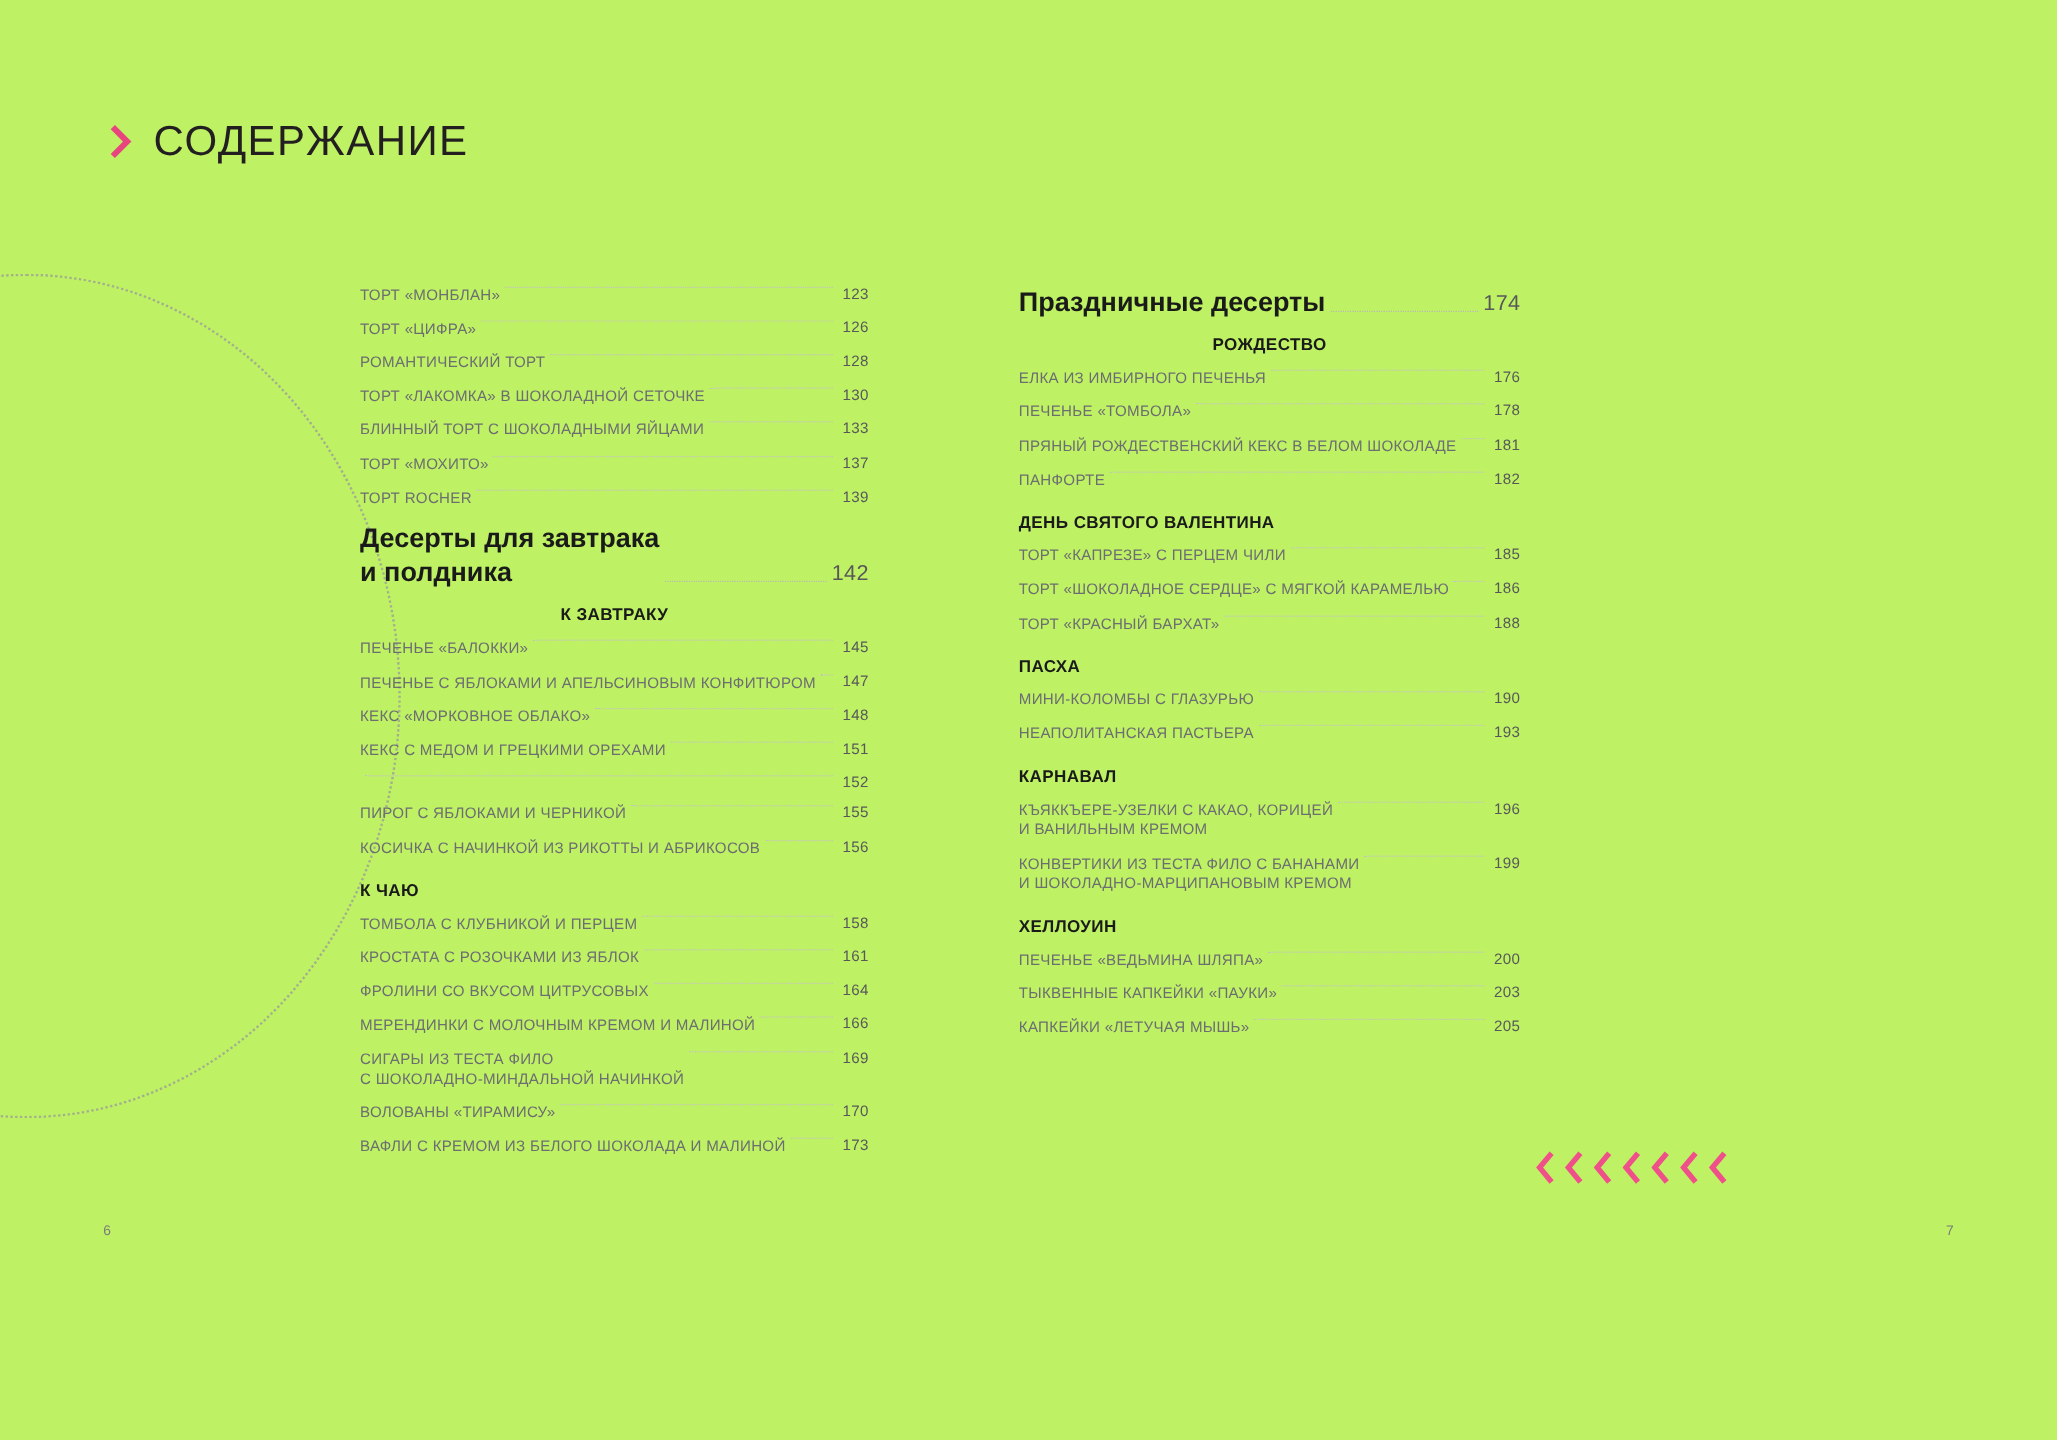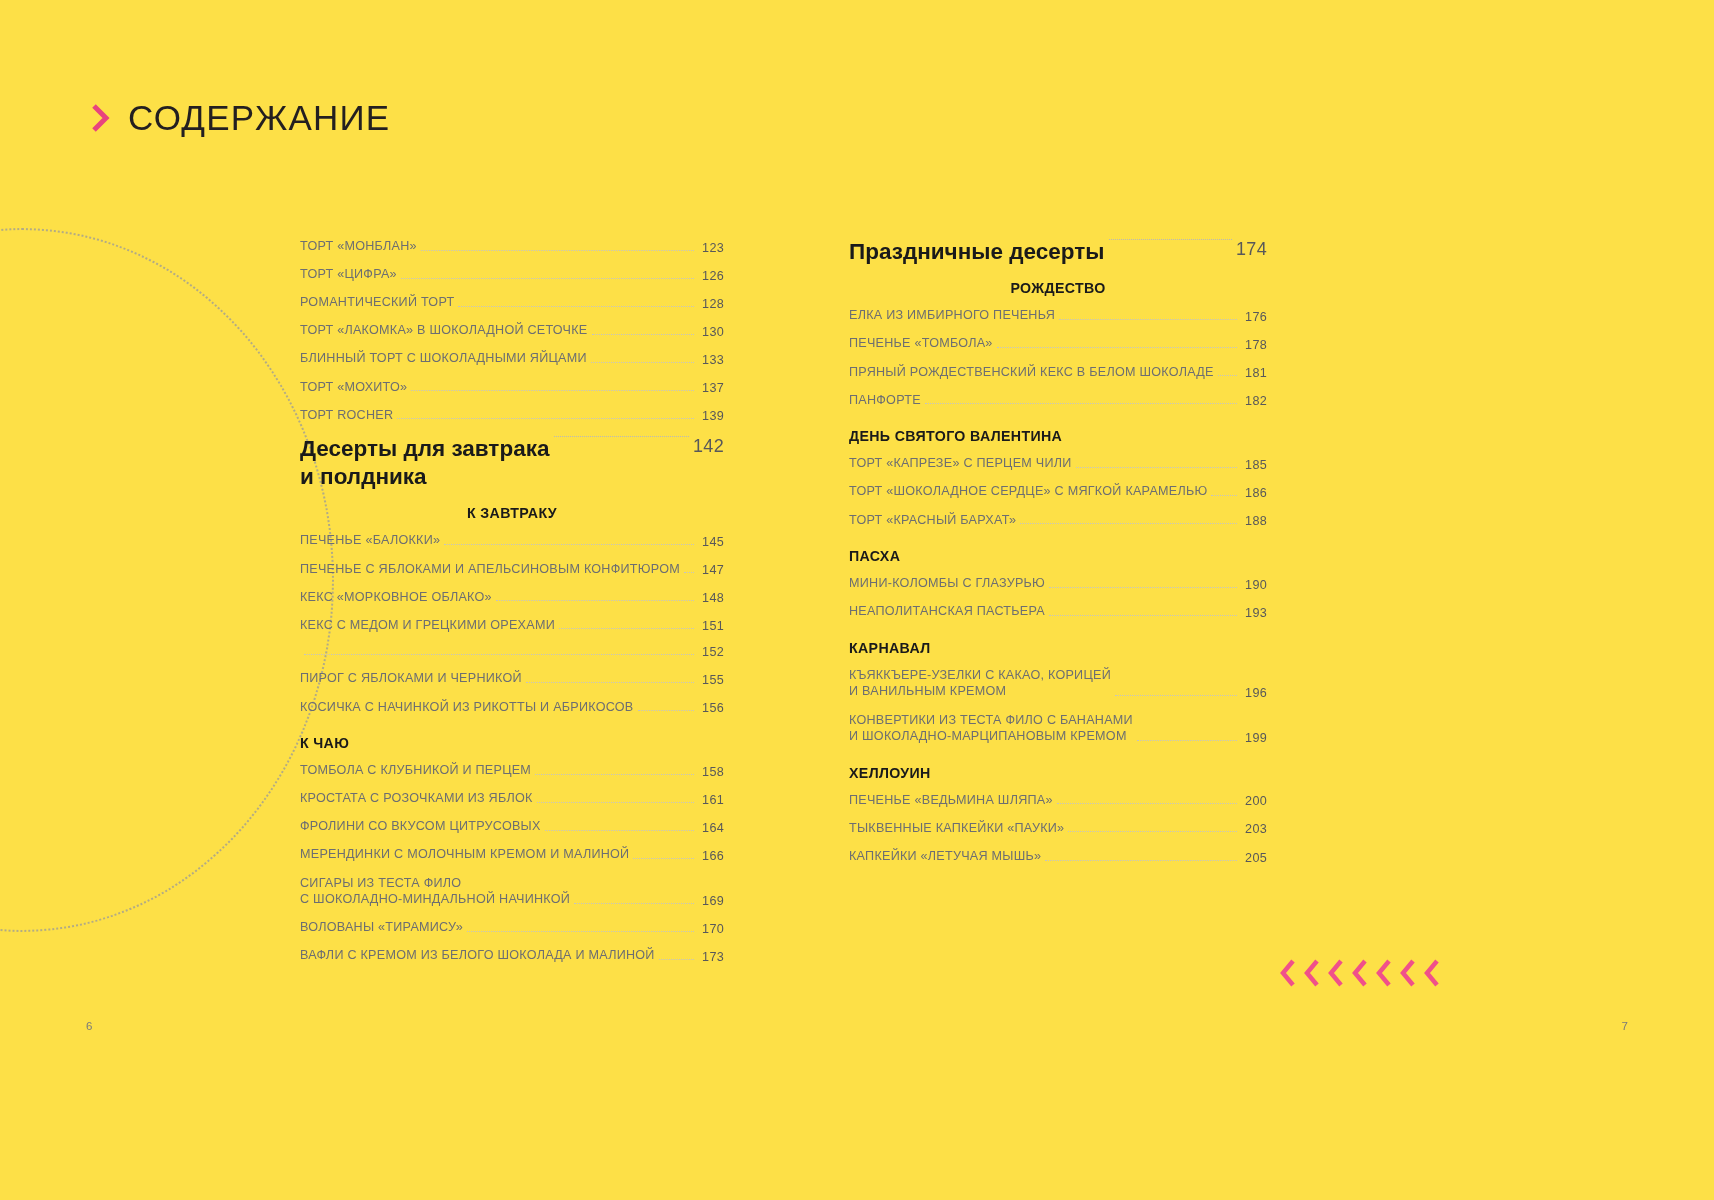--- a/index.html
+++ b/index.html
@@ -14,21 +14,21 @@
     overflow: hidden;
     position: relative;
   }
 
   
   .spread {
     position: absolute;
     left: 0; top: 0;
     width: 1714px;
     height: 1200px;
-    background: #fde047;
+    background: #bef264;
   }
 
   
   .arc-deco {
     position: absolute;
     left: -290px;
     top: 228px;
     width: 620px;
     height: 700px;
     border: 2px dotted #9a9a9a;
@@ -63,21 +63,21 @@
   .col {
     position: absolute;
     top: 238px;
   }
   .col-left  { left: 300px;  width: 424px; }
   .col-right { left: 849px;  width: 418px; }
 
   
   .section-title {
     display: flex;
-    align-items: flex-start;
+    align-items: flex-end;
     font-weight: bold;
     font-size: 22.5px;
     color: #1a1a1a;
     line-height: 1.26;
     margin-bottom: 14px;
   }
   .section-title .st-text {
     white-space: pre-line;
     flex: 0 1 auto;
   }
@@ -104,21 +104,21 @@
     font-size: 14.2px;
     color: #1a1a1a;
     letter-spacing: .35px;
     margin: 20px 0 11px 0;
   }
   .sub-head:first-child { margin-top: 0; text-align: center; }
 
   
   .entry {
     display: flex;
-    align-items: flex-end;
+    align-items: flex-start;
     margin-bottom: 11.5px;
   }
   .entry .e-text {
     font-size: 12.6px;
     color: #6d6e71;
     letter-spacing: .25px;
     line-height: 1.32;
     white-space: pre-line;
     flex: 0 1 auto;
   }

